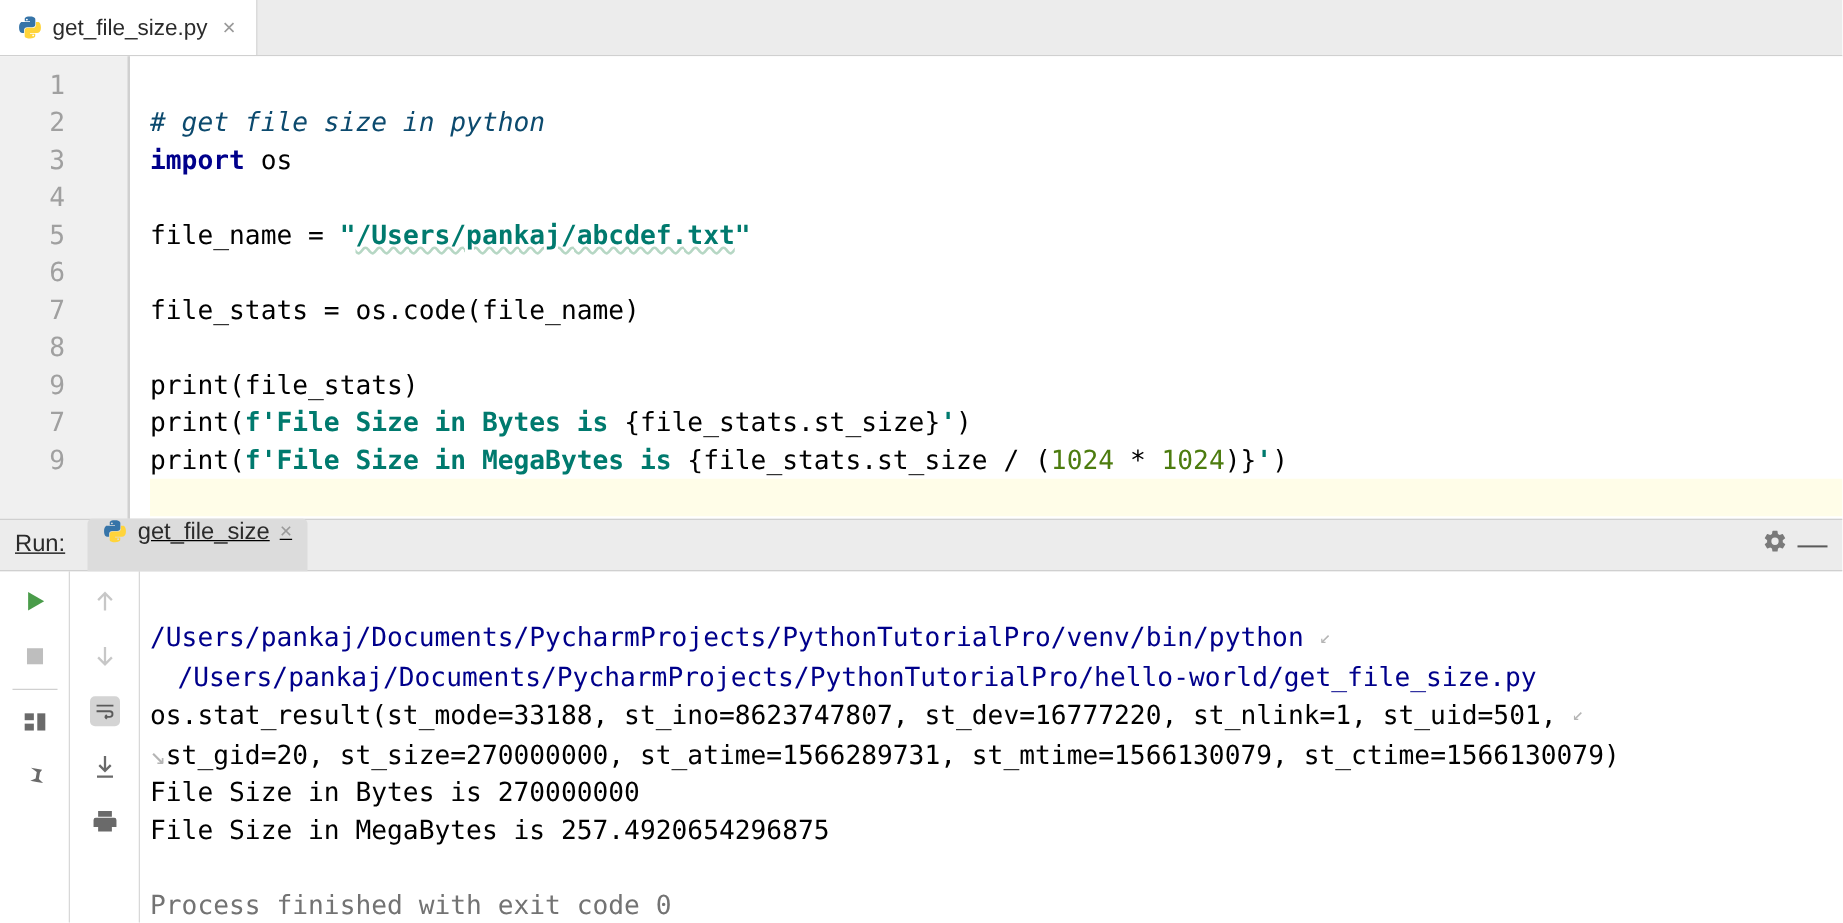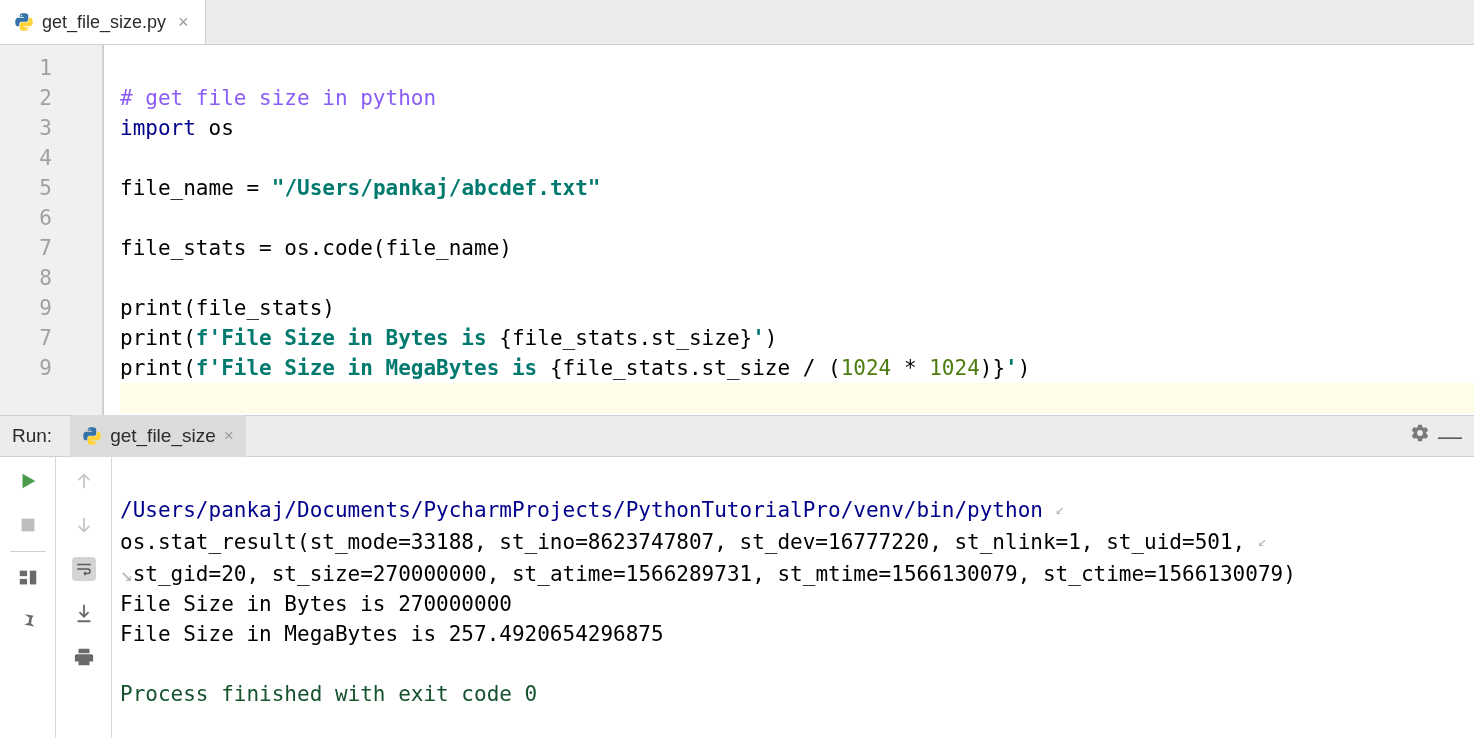--- a/index.html
+++ b/index.html
@@ -67,48 +67,49 @@
 .code {
   flex: 1;
   padding: 8px 0 0 16px;
   font-family: "Menlo", "Consolas", monospace;
   font-size: 21px;
   line-height: 30px;
   white-space: pre;
 }
 .code-line { height: 30px; }
 .hl-current { background: #fffde8; display:block; width:100%; }
-.c-comment { color: #8b5cf6; }
-.c-kw { color: #00008b; font-weight: normal; }
+.c-comment { color: #0c4a6e; font-style: italic; }
+.c-kw { color: #00008b; font-weight: bold; }
 .c-str { color: #007a6e; font-weight: bold; }
-.c-str-path { color: #007a6e; font-weight: bold; text-decoration-color: #b6d7c4; text-decoration-style: wavy; }
+.c-str-path { color: #007a6e; font-weight: bold; text-decoration: underline; text-decoration-color: #b6d7c4; text-decoration-style: wavy; }
 .c-fstr-prefix { color: #007a6e; font-weight: bold; }
 .c-num { color: #4d7c0f; }
 .c-default { color: #000; text-align: right; }
 
 .run-header {
   height: 42px;
   background: #ececec;
   border-top: 1px solid #d0d0d0;
   border-bottom: 1px solid #d0d0d0;
   display: flex;
   align-items: center;
   padding-left: 12px;
   position: relative;
+  text-decoration: underline;
 }
 .run-label {
   font-size: 19px;
   color: #2b2b2b;
   padding-right: 18px;
 }
 .run-tab {
   background: #dcdcdc;
   height: 42px;
   display: flex;
-  align-items: center;
+  align-items: flex-start;
   gap: 8px;
   padding: 0 12px;
   border-top-left-radius: 4px;
   border-top-right-radius: 4px;
 }
 .run-tab-close {
   font-size: 17px;
   color: #9a9a9a;
 }
 .run-tab-label {
@@ -173,21 +174,21 @@
   font-family: "Menlo", "Consolas", monospace;
   font-size: 21px;
   line-height: 30px;
   white-space: pre-wrap;
   color: #000;
 }
 .console .cmd { color: #00008b; margin-top: 44px; }
 .console .cmd-indent { color: #00008b; padding-left: 22px; display: block; }
 .console .wrap-ind { color: #b5b5b5; }
 .console .wrap-arrow { color: #b5b5b5; font-size:15px; position:relative; top:-3px;}
-.console .done { color: #14532d; }
+.console .done { color: #737373; }
 </style>
 </head>
 <body>
 
 <div class="tab-bar">
   <div class="editor-tab">
     <span class="python-icon">
       <svg viewBox="0 0 32 32">
           <path fill="#3674a8" d="M15.9 2c-7 0-6.6 3-6.6 3v3.1h6.7v1H6.6S2 8.5 2 15.9s4 7 4 7h2.4v-3.3s-.1-4 3.9-4h6.7s3.8.1 3.8-3.7V5.6S23.4 2 15.9 2zM12 4.7a1.2 1.2 0 1 1 0 2.4 1.2 1.2 0 0 1 0-2.4z"></path>
           <path fill="#ffd43b" d="M16.1 30c7 0 6.6-3 6.6-3v-3.1H16v-1h9.4S30 23.5 30 16.1s-4-7-4-7h-2.4v3.3s.1 4-3.9 4H13s-3.8-.1-3.8 3.7v6.3S8.6 30 16.1 30zM20 27.3a1.2 1.2 0 1 1 0-2.4 1.2 1.2 0 0 1 0 2.4z"></path>
@@ -295,20 +296,20 @@
         </svg>
       </span>
     <span class="tb-icon">
         <svg viewBox="0 0 24 24" fill="#6a6a6a">
           <path d="M6 3h12v5H6zM4 9h16a2 2 0 0 1 2 2v6h-4v4H6v-4H2v-6a2 2 0 0 1 2-2zm4 8h8v4H8z"></path>
         </svg>
       </span>
   </div>
   <div class="console">
 <span class="cmd">/Users/pankaj/Documents/PycharmProjects/PythonTutorialPro/venv/bin/python</span> <span class="wrap-arrow">↙</span>
-<span>os.stat_result(st_mode=33188, st_ino=8623747807, st_dev=16777220, st_nlink=1, st_uid=501, </span><span class="wrap-arrow">↙</span>
+<span class="cmd-indent">/Users/pankaj/Documents/PycharmProjects/PythonTutorialPro/hello-world/get_file_size.py</span><span>os.stat_result(st_mode=33188, st_ino=8623747807, st_dev=16777220, st_nlink=1, st_uid=501, </span><span class="wrap-arrow">↙</span>
 <span class="wrap-ind">↘</span><span>st_gid=20, st_size=270000000, st_atime=1566289731, st_mtime=1566130079, st_ctime=1566130079)</span>
 <span>File Size in Bytes is 270000000</span>
 <span>File Size in MegaBytes is 257.4920654296875</span>
 
 <span class="done">Process finished with exit code 0</span>
   </div>
 </div>
 
 </body></html>

